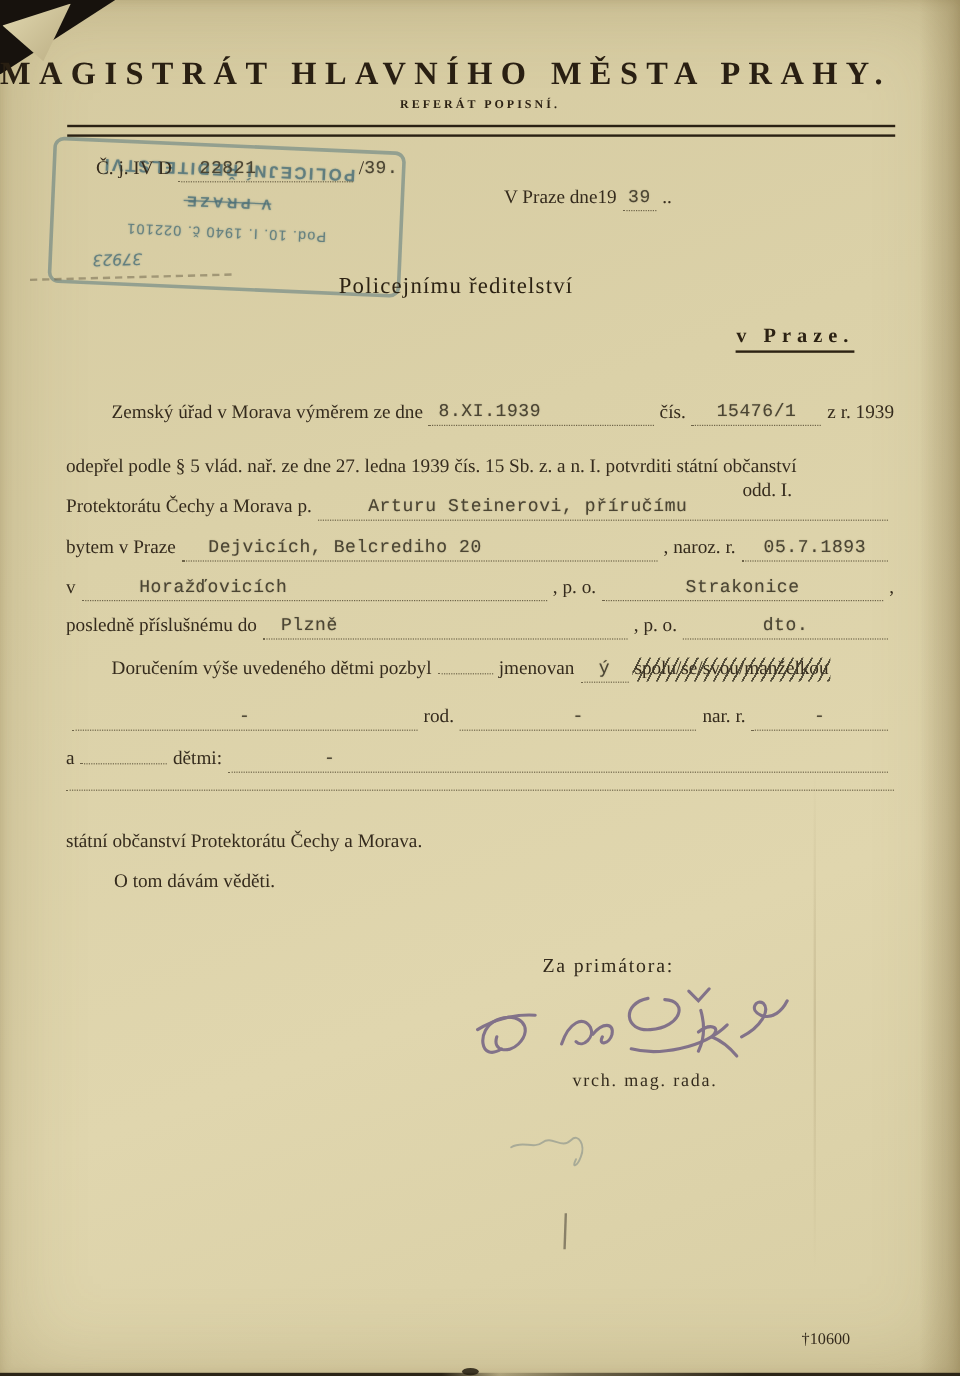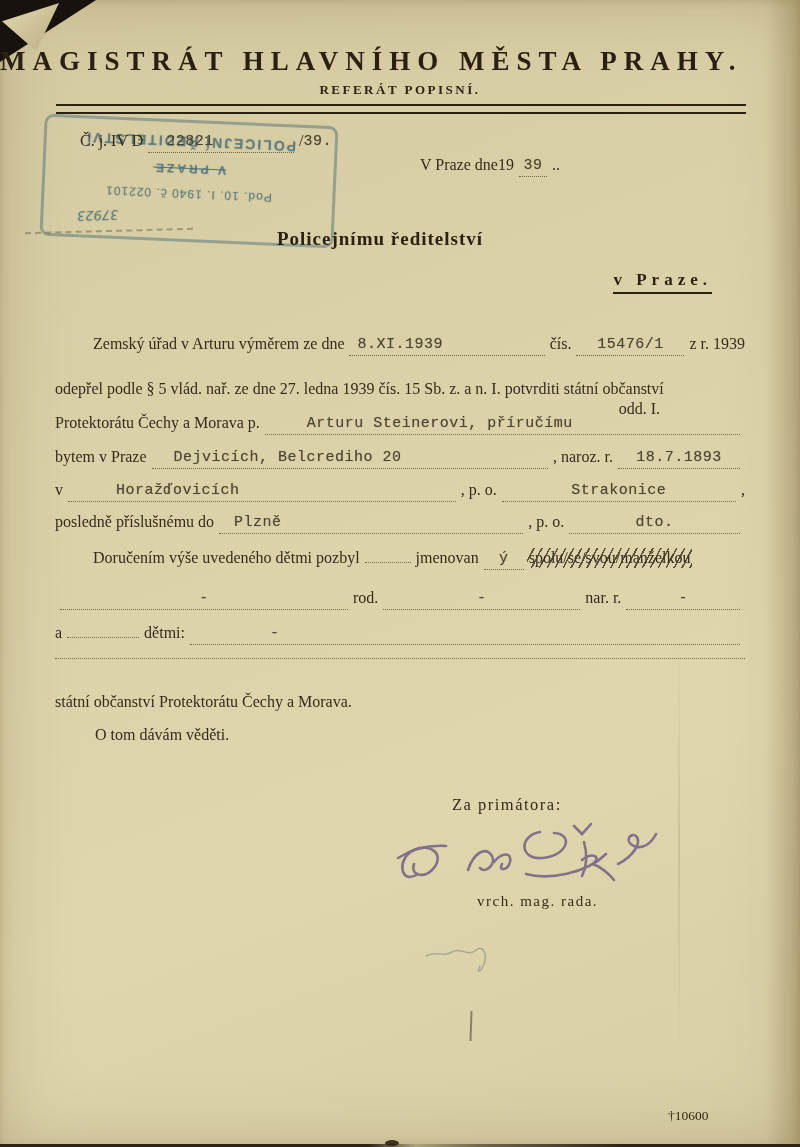--- a/index.html
+++ b/index.html
@@ -16,21 +16,21 @@
   
   .corner-black{position:absolute;top:0;left:0;width:96px;height:62px;background:#17120d;
     clip-path:polygon(0 0,100% 0,0 100%);}
   .corner-fold{position:absolute;top:3px;left:2px;width:62px;height:48px;
     background:linear-gradient(135deg,#d9cfa6 20%,#bfb288 85%);
     clip-path:polygon(0 38%,92% 0,55% 100%);box-shadow:1px 1px 2px rgba(40,30,15,.5);}
   
   .hdr-title{position:absolute;left:0;top:46px;width:100%;text-align:left;
     font-size:27px;font-weight:bold;letter-spacing:7px;color:#291f12;}
   .hdr-sub{position:absolute;left:0;top:82px;width:100%;text-align:center;
-    font-size:13px;font-weight:bold;letter-spacing:2.5px;color:#2d2315;}
+    font-size:10px;font-weight:bold;letter-spacing:2.5px;color:#2d2315;}
   .hdr-rule{position:absolute;left:56px;top:104px;width:690px;height:6px;
     border-top:2px solid #2a2113;border-bottom:2px solid #2a2113;}
   
   .stamp{position:absolute;left:42px;top:120px;width:288px;height:116px;
     transform:rotate(182.5deg);border:3px solid rgba(55,99,117,.50);border-radius:9px;
     display:flex;flex-direction:column;justify-content:space-evenly;align-items:center;
     color:rgba(50,94,112,.72);font-family:"Liberation Sans","DejaVu Sans",sans-serif;
     text-shadow:0 0 1.5px rgba(50,94,112,.55);opacity:.85;}
   .stamp .s1{font-size:14px;font-weight:bold;letter-spacing:2px;}
   .stamp .s2{font-size:12px;font-weight:bold;letter-spacing:3px;text-decoration:line-through;}
@@ -46,21 +46,21 @@
      color:#4b4533;letter-spacing:.5px;text-shadow:0 0 1px rgba(75,69,51,.45);
      position:relative;top:-1px;}
   .fill{border-bottom:1.5px dotted #6e6449;text-align:center;line-height:19px;min-height:2px;}
   .grow{flex:1 1 auto;}
   .ta-l{text-align:left;}
   .pad{margin:0 5px;}
   .crossed{position:relative;display:inline-block;}
   .crossed::after{content:"";position:absolute;inset:-1px -2px;
     background:repeating-linear-gradient(118deg,transparent 0 5.5px,rgba(62,56,40,.85) 5.5px 7px);}
   .salut1{position:absolute;left:185px;top:228px;width:390px;text-align:center;
-    font-size:19px;font-weight:bold;letter-spacing:1px;color:#2c2213;}
+    font-size:19px;font-weight:normal;letter-spacing:1px;color:#2c2213;}
   .salut2{position:absolute;right:88px;top:270px;font-size:17px;font-weight:bold;
     letter-spacing:5px;border-bottom:2.5px solid #2c2213;padding-bottom:2px;color:#2c2213;}
   .za{position:absolute;left:452px;top:795px;font-size:16.5px;letter-spacing:1.5px;}
   .sig{position:absolute;left:388px;top:812px;}
   .sig-title{position:absolute;left:477px;top:893px;font-size:15px;letter-spacing:1.5px;}
   .squiggle{position:absolute;left:418px;top:928px;opacity:.45;}
   .tick{position:absolute;left:470px;top:1011px;width:2px;height:30px;
     background:#5c5445;opacity:.65;transform:rotate(2deg);}
   .form-no{position:absolute;left:668px;top:1108px;font-size:13.5px;color:#33291b;}
   .bottom-edge{position:absolute;left:0;right:0;bottom:0;height:3px;
@@ -102,21 +102,21 @@
     <span class="p">V Praze dne</span>
     <span class="p">19</span>
     <span class="fill pad" style="width:28px;"><span class="t">39</span></span>
     <span class="p">..</span>
   </div>
 
   <div class="salut1">Policejnímu ředitelství</div>
   <div class="salut2">v Praze.</div>
 
   <div class="row" style="left:55px;top:334px;width:690px;">
-    <span class="p" style="text-indent:38px;">Zemský úřad v Arturu výměrem ze dne</span>
+    <span class="p" style="text-indent:38px;">Zemský úřad v Morava výměrem ze dne</span>
     <span class="fill grow ta-l pad" style="padding-left:8px;"><span class="t">8.XI.1939</span></span>
     <span class="p">čís.</span>
     <span class="fill pad" style="width:108px;"><span class="t">15476/1</span></span>
     <span class="p">z r. 1939</span>
   </div>
 
   <div class="row" style="left:55px;top:358px;width:690px;justify-content:flex-end;padding-right:0;margin-top:42px;">
     <span class="p" style="margin-right:85px;">odd. I.</span>
   </div>
 
@@ -126,21 +126,21 @@
 
   <div class="row" style="left:55px;top:413px;width:690px;">
     <span class="p">Protektorátu Čechy a Morava p.</span>
     <span class="fill grow ta-l pad" style="padding-left:42px;"><span class="t">Arturu Steinerovi, příručímu</span></span>
   </div>
 
   <div class="row" style="left:55px;top:447px;width:690px;">
     <span class="p">bytem v Praze</span>
     <span class="fill grow ta-l pad" style="padding-left:22px;"><span class="t">Dejvicích, Belcrediho 20</span></span>
     <span class="p">, naroz. r.</span>
-    <span class="fill pad" style="width:122px;"><span class="t">18.7.1893</span></span>
+    <span class="fill pad" style="width:122px;"><span class="t">05.7.1893</span></span>
   </div>
 
   <div class="row" style="left:55px;top:480px;width:690px;">
     <span class="p">v</span>
     <span class="fill ta-l pad" style="flex:1.45;padding-left:48px;"><span class="t">Horažďovicích</span></span>
     <span class="p">, p. o.</span>
     <span class="fill pad" style="flex:1;"><span class="t">Strakonice</span></span>
     <span class="p">,</span>
   </div>
 

